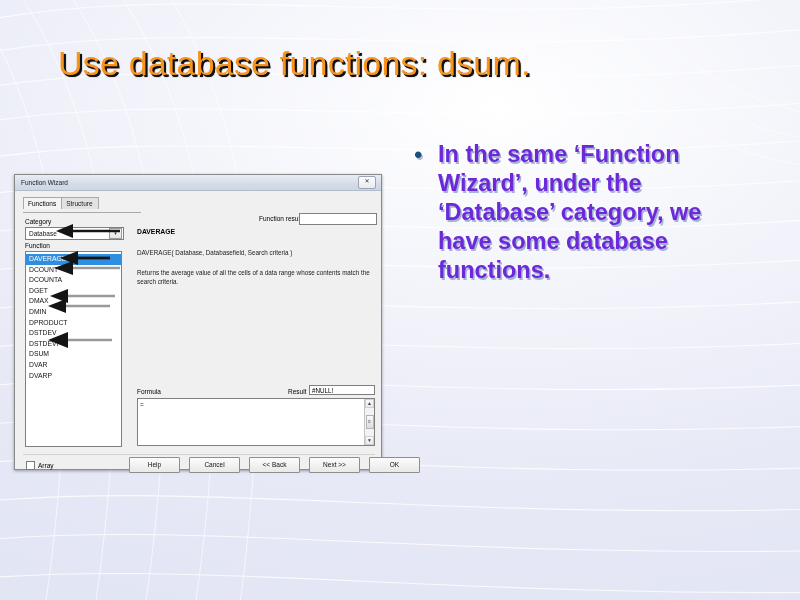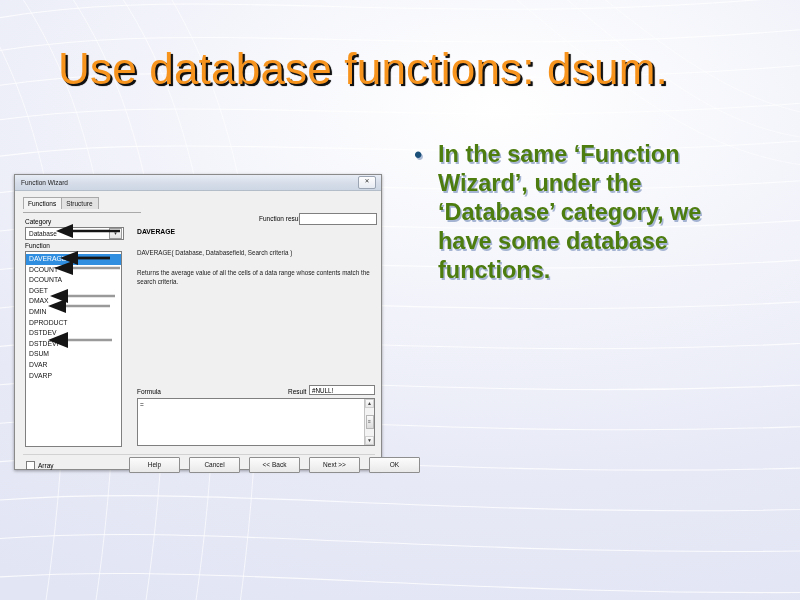--- a/index.html
+++ b/index.html
@@ -12,37 +12,37 @@
   
   #slide-bg{
     position:absolute;inset:0;
     background:
       radial-gradient(120% 90% at 62% 18%, #ffffff 0%, #f4f5fb 32%, #e7e9f6 70%, #e2e5f4 100%);
   }
   #slide-bg-lines{position:absolute;inset:0;opacity:.95;}
   
   #title{
     position:absolute;left:58px;top:44px;width:700px;
-    font-size:44px;font-weight:400;letter-spacing:.2px;
+    font-size:34px;font-weight:400;letter-spacing:.2px;
     color:#f7941e;
     text-shadow:2px 2px 0 #111, 2px 2px 1px #000;
     white-space:nowrap;
   }
   
   #body-block{
     position:absolute;left:410px;top:140px;width:340px;
   }
   .bullet-row{display:flex;align-items:flex-start;}
   .bullet-dot{
     color:#1a4f7a;font-size:24px;line-height:30px;
     width:24px;flex:0 0 24px;text-align:left;padding-left:4px;
     text-shadow:1.5px 1.5px 0 rgba(160,175,205,.85);
   }
   .bullet-text{
-    color:#4d7c0f;font-weight:bold;font-size:23.5px;line-height:29px;
+    color:#6d28d9;font-weight:bold;font-size:23.5px;line-height:29px;
     text-shadow:1.5px 1.5px 0 rgba(155,172,205,.9);
   }
   
   #dialog{
     position:absolute;left:14px;top:174px;width:368px;height:296px;
     background:#f0f0f0;
     border:1px solid #8a8a8a;
     box-shadow:0 1px 3px rgba(0,0,0,.35);
     font-size:6.5px;color:#000;
     box-sizing:border-box;

